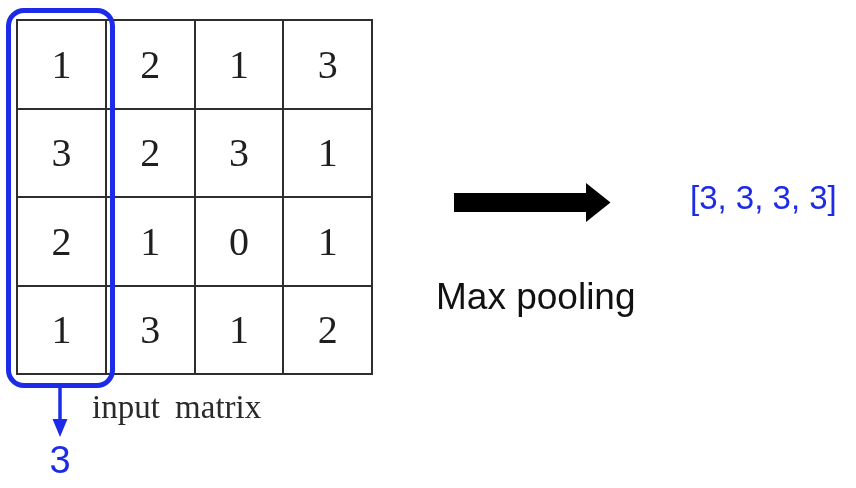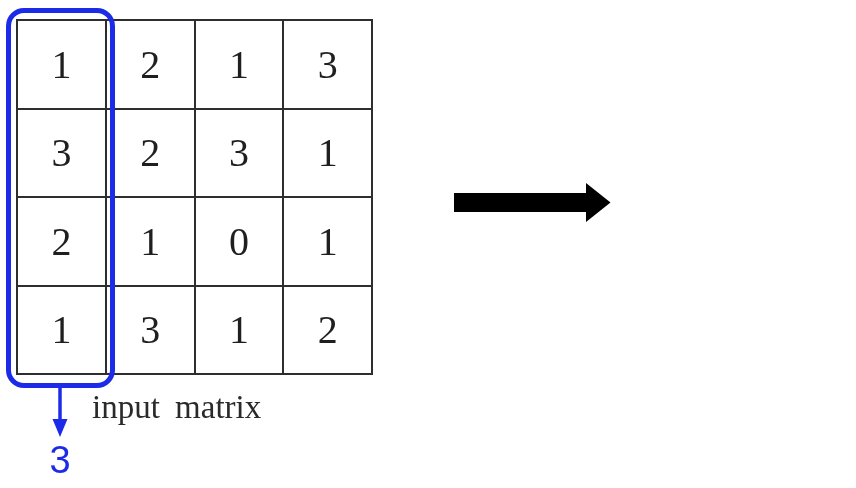--- a/index.html
+++ b/index.html
@@ -135,15 +135,17 @@
 
     <g>
       <polygon points="454,193 586,193 586,183 610.5,202.5 586,222 586,212 454,212" fill="#000000"></polygon>
     </g>
   </svg>
 
   <div class="pooled-value">3</div>
 
   <div class="matrix-label">input matrix</div>
 
+  <div class="result">[3, 3, 3, 3]</div>
 
+  <div class="op-label">Max pooling</div>
 
 </div>
 
 </body></html>

